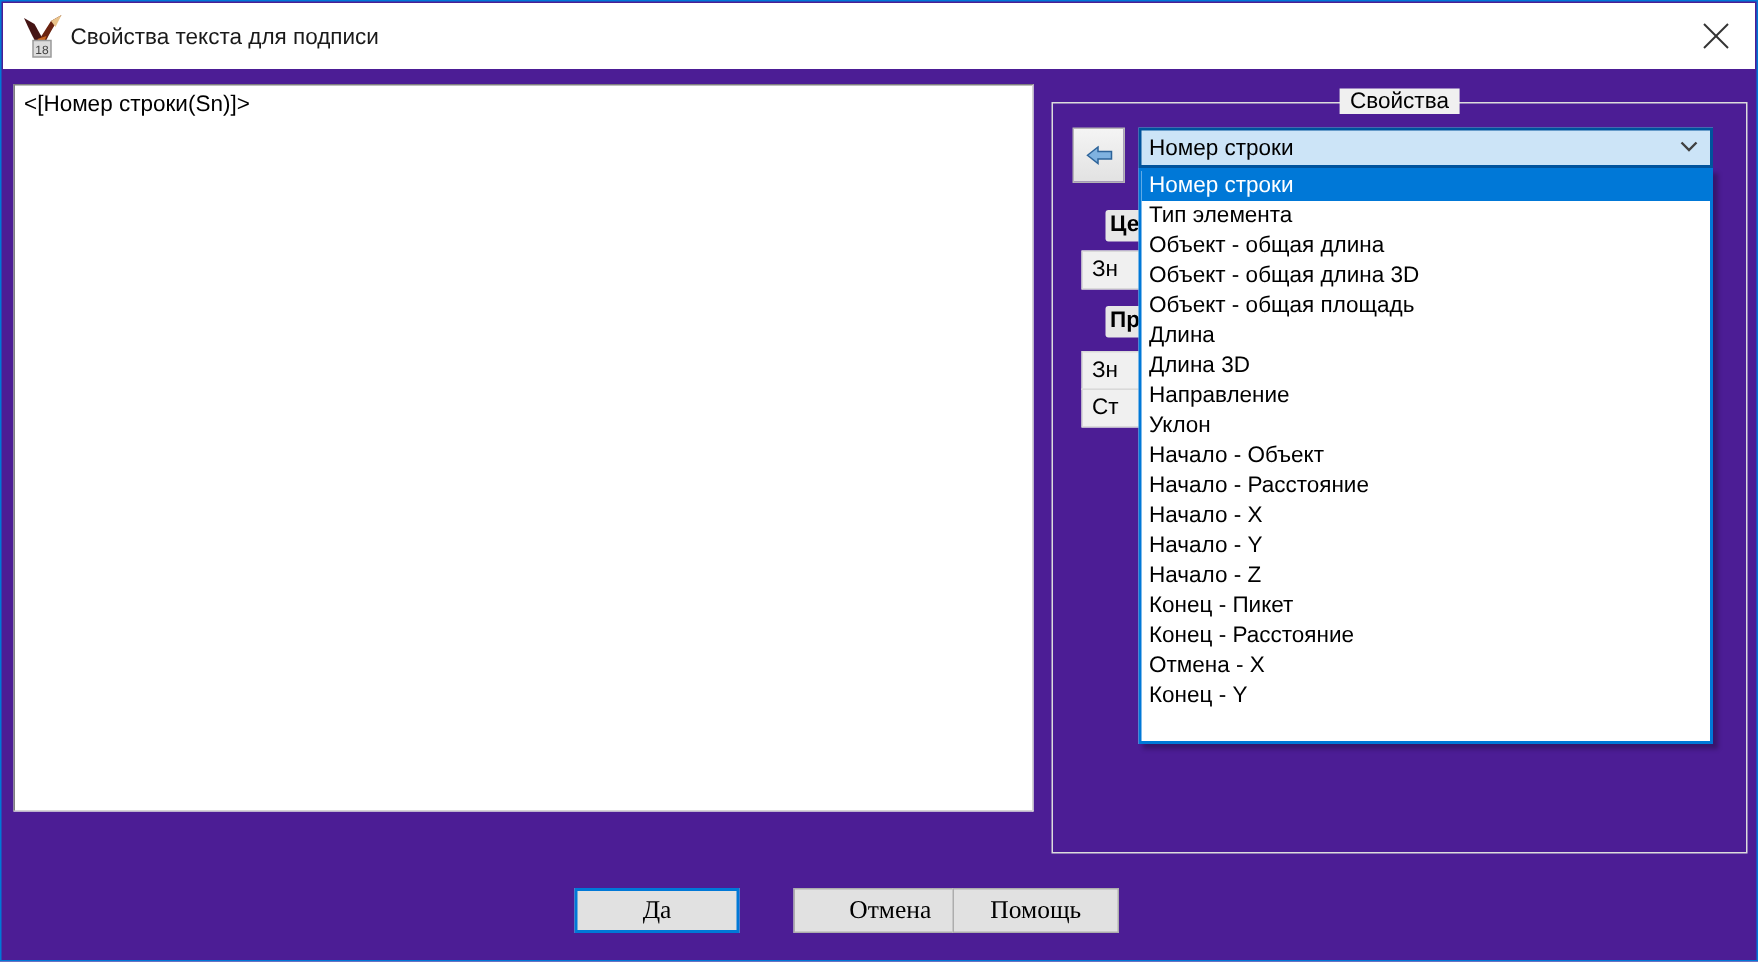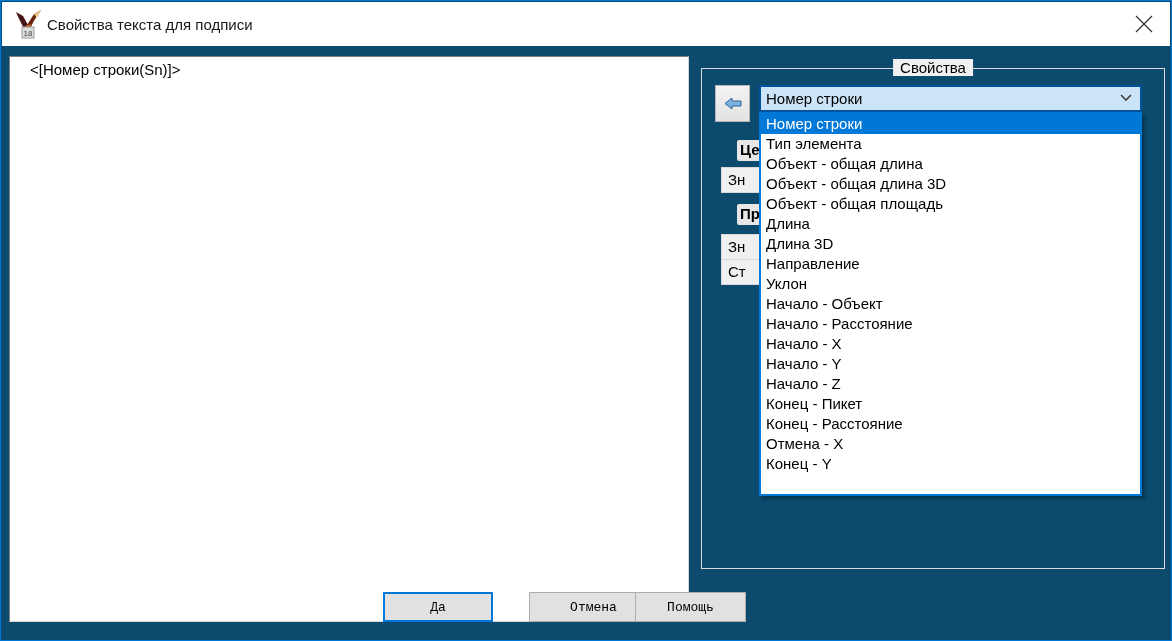--- a/index.html
+++ b/index.html
@@ -1,20 +1,20 @@
 <!DOCTYPE html>
 <html style="--accent: #0078d7; --selection: #0078d7; --combo-bg: #cce4f7;"><head>
 <meta charset="utf-8">
 <style>
   * { margin: 0; padding: 0; box-sizing: border-box; }
   html, body { width: 1172px; height: 641px; font-family: "Liberation Sans", sans-serif; }
 
   .window {
     position: relative; width: 1172px; height: 641px;
-    background: #0c4a6e;
+    background: #4c1d95;
     border: 1px solid var(--accent, #0078d7);
     overflow: hidden;
   }
 
   
   .titlebar {
     position: absolute; left: 1px; top: 1px; right: 1px; height: 44px;
     background: #ffffff; display: flex; align-items: center;
   }
   .app-icon { position: absolute; left: 13px; top: 8px; width: 27px; height: 29px; }
@@ -24,25 +24,25 @@
     font-size: 15px; color: #1a1a1a;
   }
   .close-btn {
     position: absolute; right: 2px; top: 0; width: 48px; height: 44px;
     display: flex; align-items: center; justify-content: center;
     cursor: default;
   }
 
   
   .editor {
-    position: absolute; left: 8px; top: 55px; width: 680px; height: 566px;
+    position: absolute; left: 8px; top: 55px; width: 680px; height: 485px;
     background: #ffffff;
     border-top: 1px solid #7f7f7f; border-left: 1px solid #7f7f7f;
     border-right: 1px solid #d4d4d4; border-bottom: 1px solid #d4d4d4;
-    padding: 4px 20px; font-size: 15px; color: #000; white-space: pre-wrap;
+    padding: 4px 6px; font-size: 15px; color: #000; white-space: pre-wrap;
   }
 
   
   .groupbox {
     position: absolute; left: 700px; top: 67px; width: 464px; height: 501px;
     border: 1px solid #dcdcdc;
   }
   .groupbox-legend {
     position: absolute; top: -10px; left: 50%; transform: translateX(-50%);
     background: #f0f0f0; padding: 0 7px; font-size: 15px; color: #000;
@@ -95,21 +95,21 @@
   }
   .dd-item.selected {
     background: var(--selection, #0078d7); color: #ffffff;
   }
 
   
   .btn {
     position: absolute; top: 591px; height: 30px;
     background: #e1e1e1; border: 1px solid #adadad;
     display: flex; align-items: center; justify-content: center;
-    font-size: 13px; color: #000; font-family: Liberation Mono, monospace;
+    font-size: 17px; color: #000; font-family: Liberation Serif, serif;
   }
   .btn.default { border: 2px solid var(--accent, #0078d7); }
   .btn-ok     { left: 382px; width: 110px; }
   .btn-cancel { left: 528px; width: 129px; }
   .btn-help   { left: 634px; width: 111px; }
 </style>
 </head>
 <body>
 
 <div class="window">

